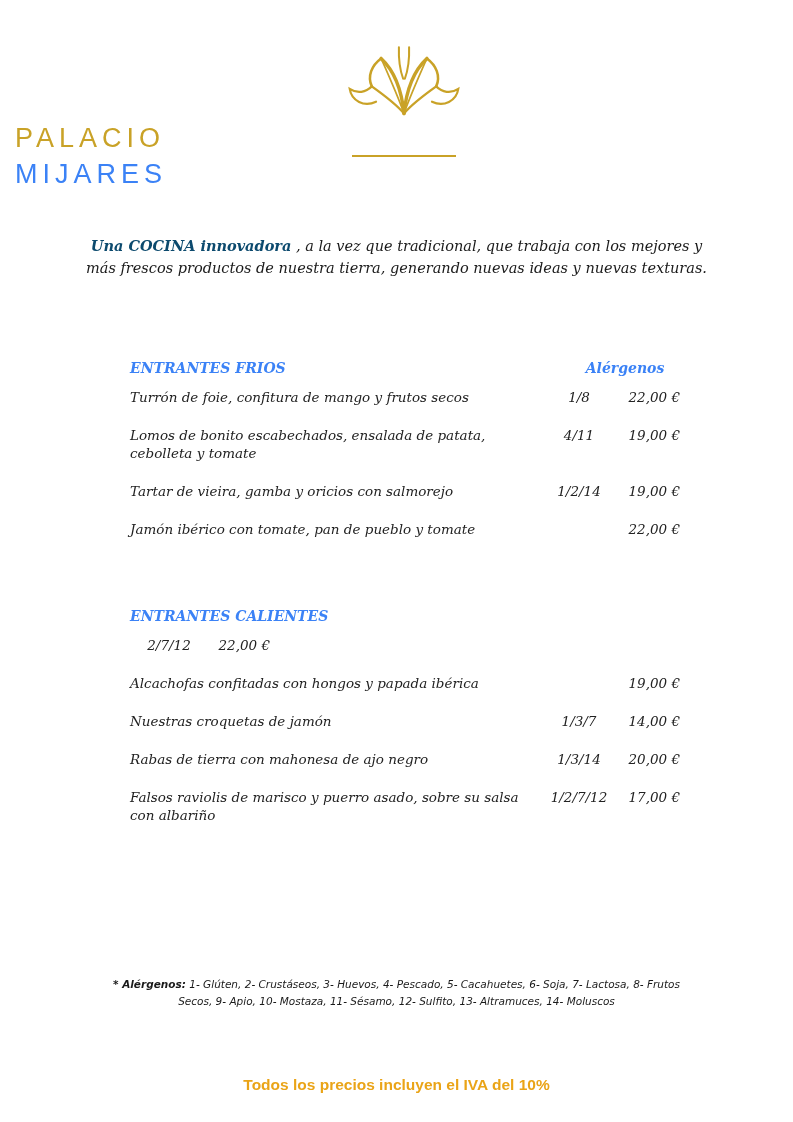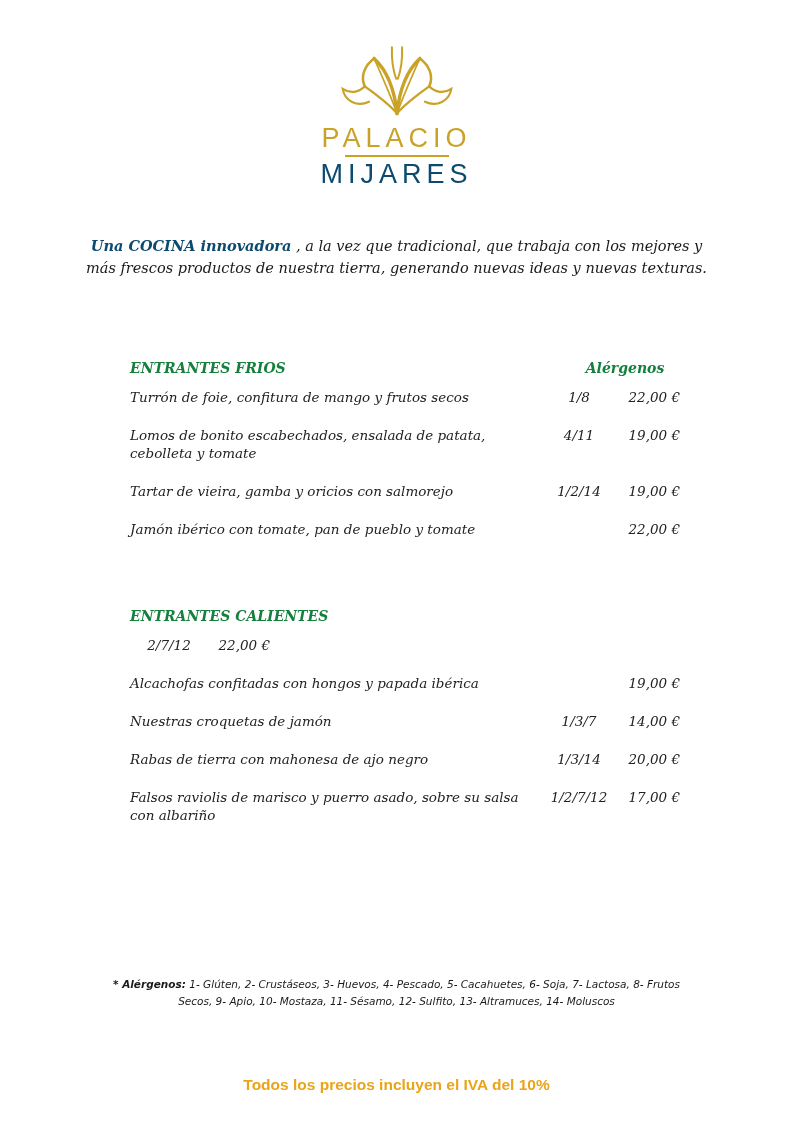--- a/index.html
+++ b/index.html
@@ -9,42 +9,42 @@
     height: 1122px;
     margin: 0 auto;
     background: #ffffff;
     position: relative;
     overflow: hidden;
     font-family: "DejaVu Serif", serif;
     color: #1f1f1f;
   }
 
   
-  .logo { padding-top: 44px; text-align: center; }
+  .logo { padding-top: 44px; text-align: left; padding-left: 15px; }
   .crown { display: block; margin: 0 auto; }
   .logo-title {
     font-family: "Liberation Sans", sans-serif;
     font-size: 27px;
     font-weight: 400;
     letter-spacing: 5px;
     color: #C9A227;
     line-height: 1.05;
     margin-top: 2px;
   }
   .logo-divider {
     width: 104px; height: 2px;
     background: #C9A227;
     margin: 3px auto 3px auto;
   }
   .logo-subtitle {
     font-family: "Liberation Sans", sans-serif;
     font-size: 27px;
     font-weight: 400;
     letter-spacing: 5px;
-    color: #0c4a6e;
+    color: #3b82f6;
     line-height: 1.05;
   }
 
   
   .intro {
     margin: 46px auto 0 auto;
     max-width: 624px;
     text-align: center;
     font-style: italic;
     font-size: 14.5px;
@@ -58,21 +58,21 @@
 
   
   .menu { padding: 0 113px 0 130px; }
   .sec-header {
     display: flex;
     justify-content: space-between;
     align-items: center;
     font-weight: bold;
     font-style: italic;
     font-size: 14px;
-    color: #15803d;
+    color: #3b82f6;
   }
   .sec1 { margin-top: 80px; }
   .sec2 { margin-top: 70px; }
   .rows { margin-top: 12px; }
   .row {
     display: flex;
     align-items: baseline;
     font-style: italic;
     font-size: 13.5px;
     color: #222222;

